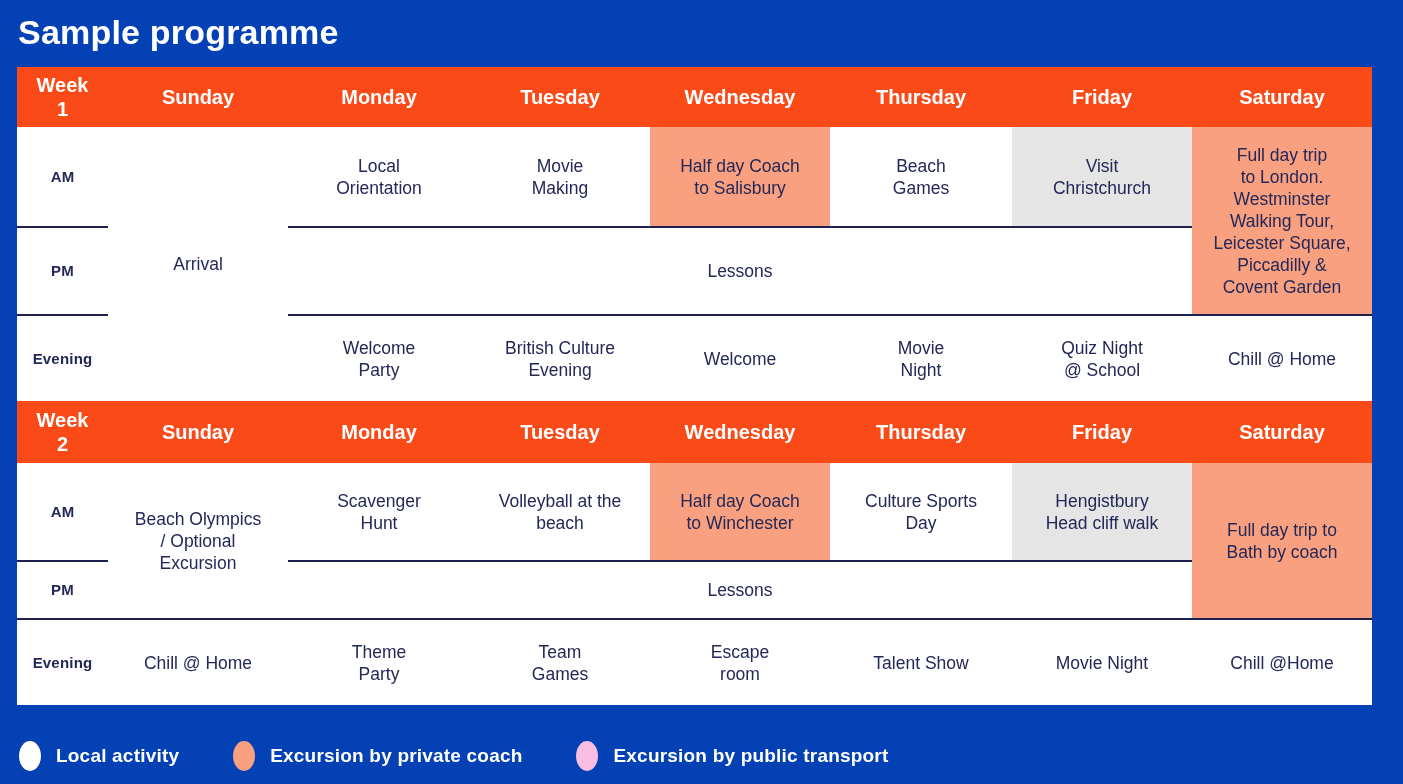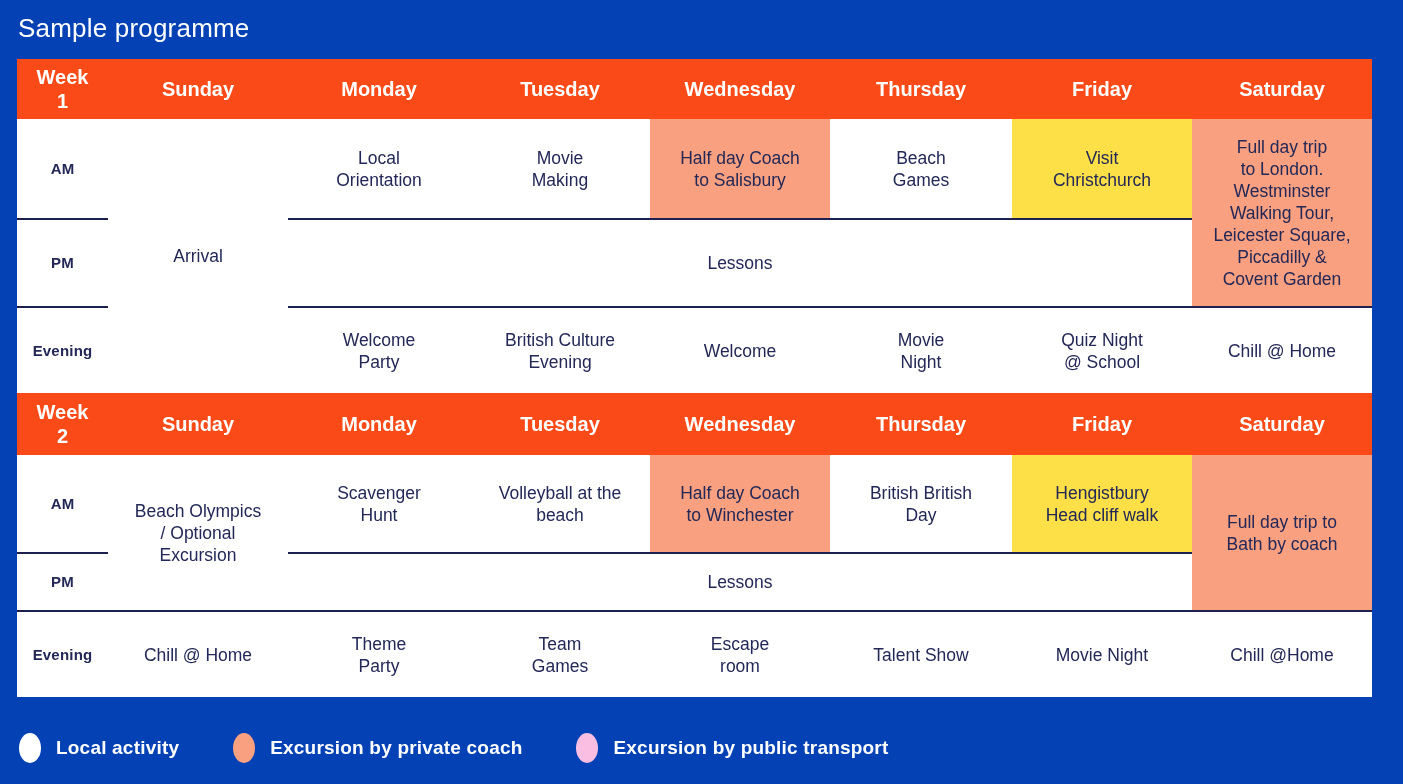--- a/index.html
+++ b/index.html
@@ -6,21 +6,21 @@
   body {
     width:1403px; height:784px;
     background:#0341B4;
     font-family:"Liberation Sans", sans-serif;
     overflow:hidden;
   }
   .page { padding:0 31px 0 17px; }
 
   .title {
     margin:0; padding:13px 0 15px 1px;
-    color:#ffffff; font-size:26px; font-weight:normal; letter-spacing:0.2px;
+    color:#ffffff; font-size:34px; font-weight:bold; letter-spacing:0.2px;
   }
 
   table { border-collapse:collapse; table-layout:fixed; width:1355px; }
   col.c-lbl { width:91px; }
   col.c-sun { width:180px; } col.c-mon { width:182px; } col.c-tue { width:180px; }
   col.c-wed { width:180px; } col.c-thu { width:182px; } col.c-fri { width:180px; }
   col.c-sat { width:180px; }
 
   th, td {
     padding:2px 10px; text-align:center; vertical-align:middle;
@@ -32,21 +32,21 @@
   }
   tr.hdr  { height:60px; }
   tr.hdr2 { height:62px; }
 
   td {
     background:#ffffff; color:#232857;
     font-size:17.5px; line-height:22px;
   }
   td.lbl { font-weight:bold; font-size:15px; letter-spacing:0.2px; }
   td.salmon { background:#F9A080; }
-  td.pink   { background:#fde047; }
+  td.pink   { background:#e5e5e5; }
   td.bb     { border-bottom:2px solid #1E2150; }
 
   tr.w1-am  { height:100px; }
   tr.w1-pm  { height:88px;  }
   tr.w1-eve { height:86px;  }
   tr.w2-am  { height:98px;  }
   tr.w2-pm  { height:58px;  }
   tr.w2-eve { height:86px;  }
 
   .legend { display:flex; align-items:center; margin-top:36px; padding-left:2px; }
@@ -158,21 +158,21 @@
         <td class="lbl bb">AM</td>
         <td rowspan="2" class="bb">Beach Olympics
 / Optional
 Excursion</td>
         <td class="bb">Scavenger
 Hunt</td>
         <td class="bb">Volleyball at the
 beach</td>
         <td class="bb salmon">Half day Coach
 to Winchester</td>
-        <td class="bb">British British
+        <td class="bb">Culture Sports
 Day</td>
         <td class="bb pink">Hengistbury
 Head cliff walk</td>
         <td rowspan="2" class="bb salmon">Full day trip to
 Bath by coach</td>
       </tr>
       <tr class="w2-pm">
         <td class="lbl bb">PM</td>
         <td colspan="5" class="bb">Lessons</td>
       </tr>

